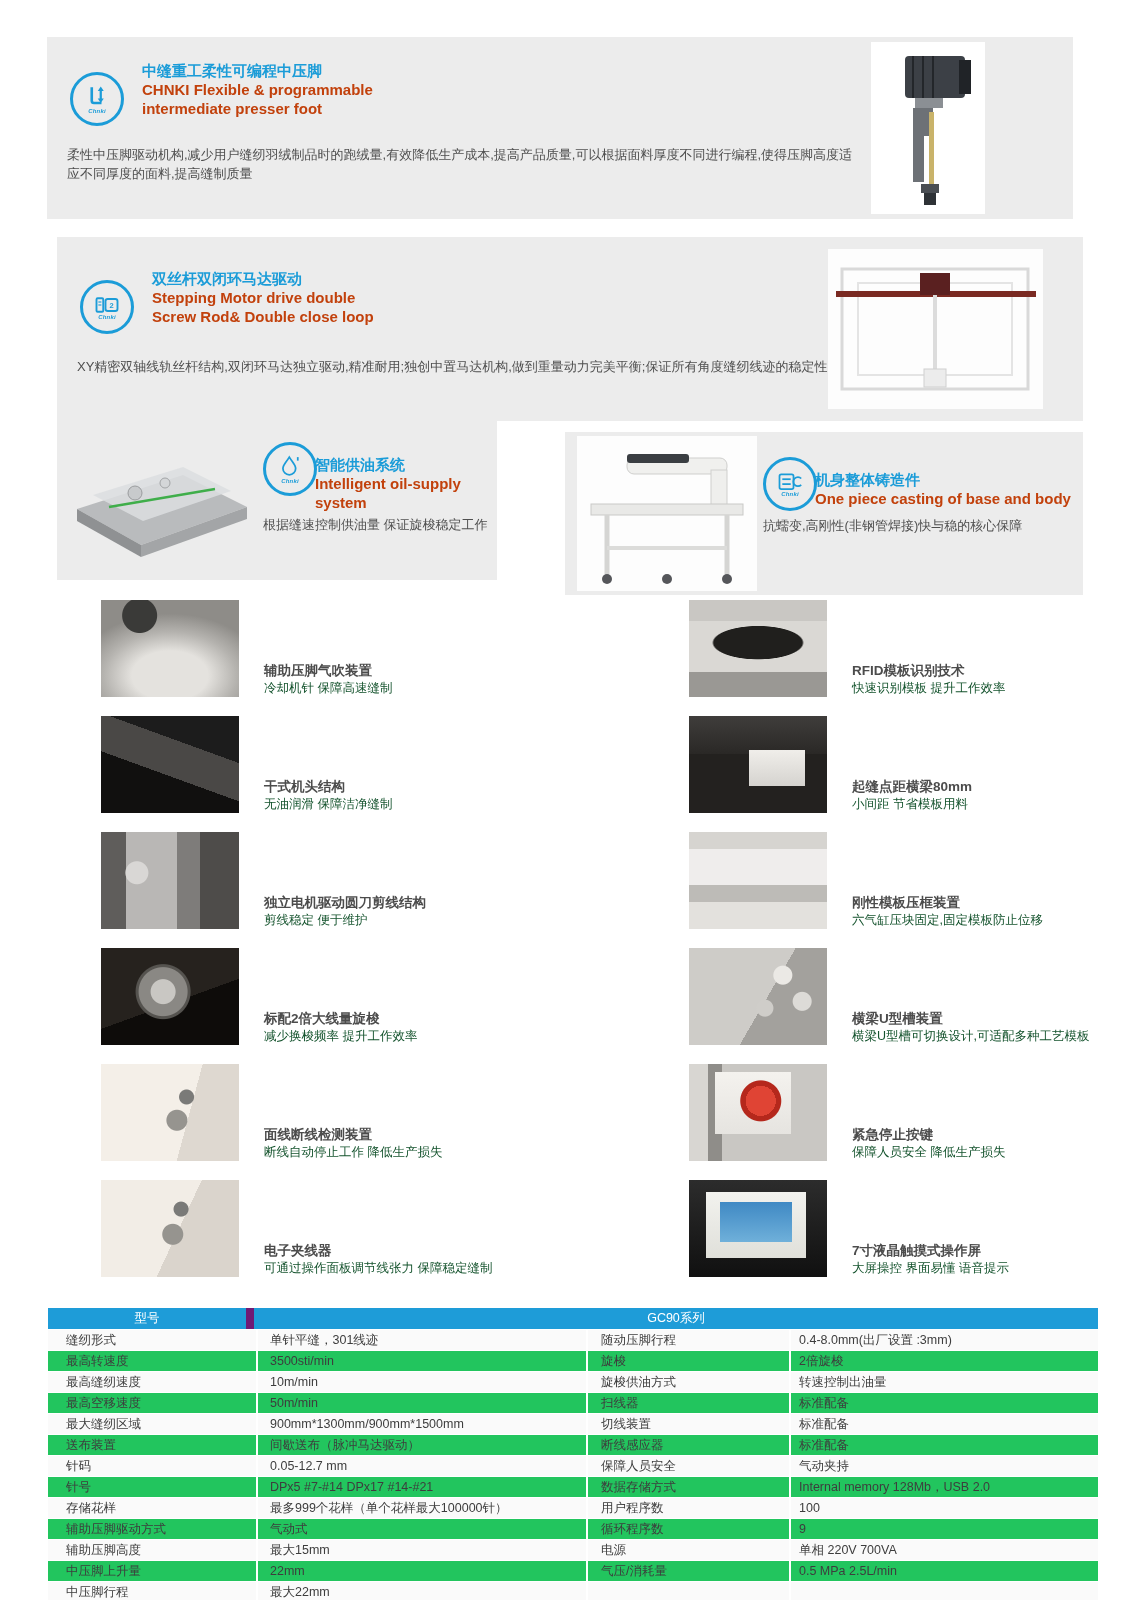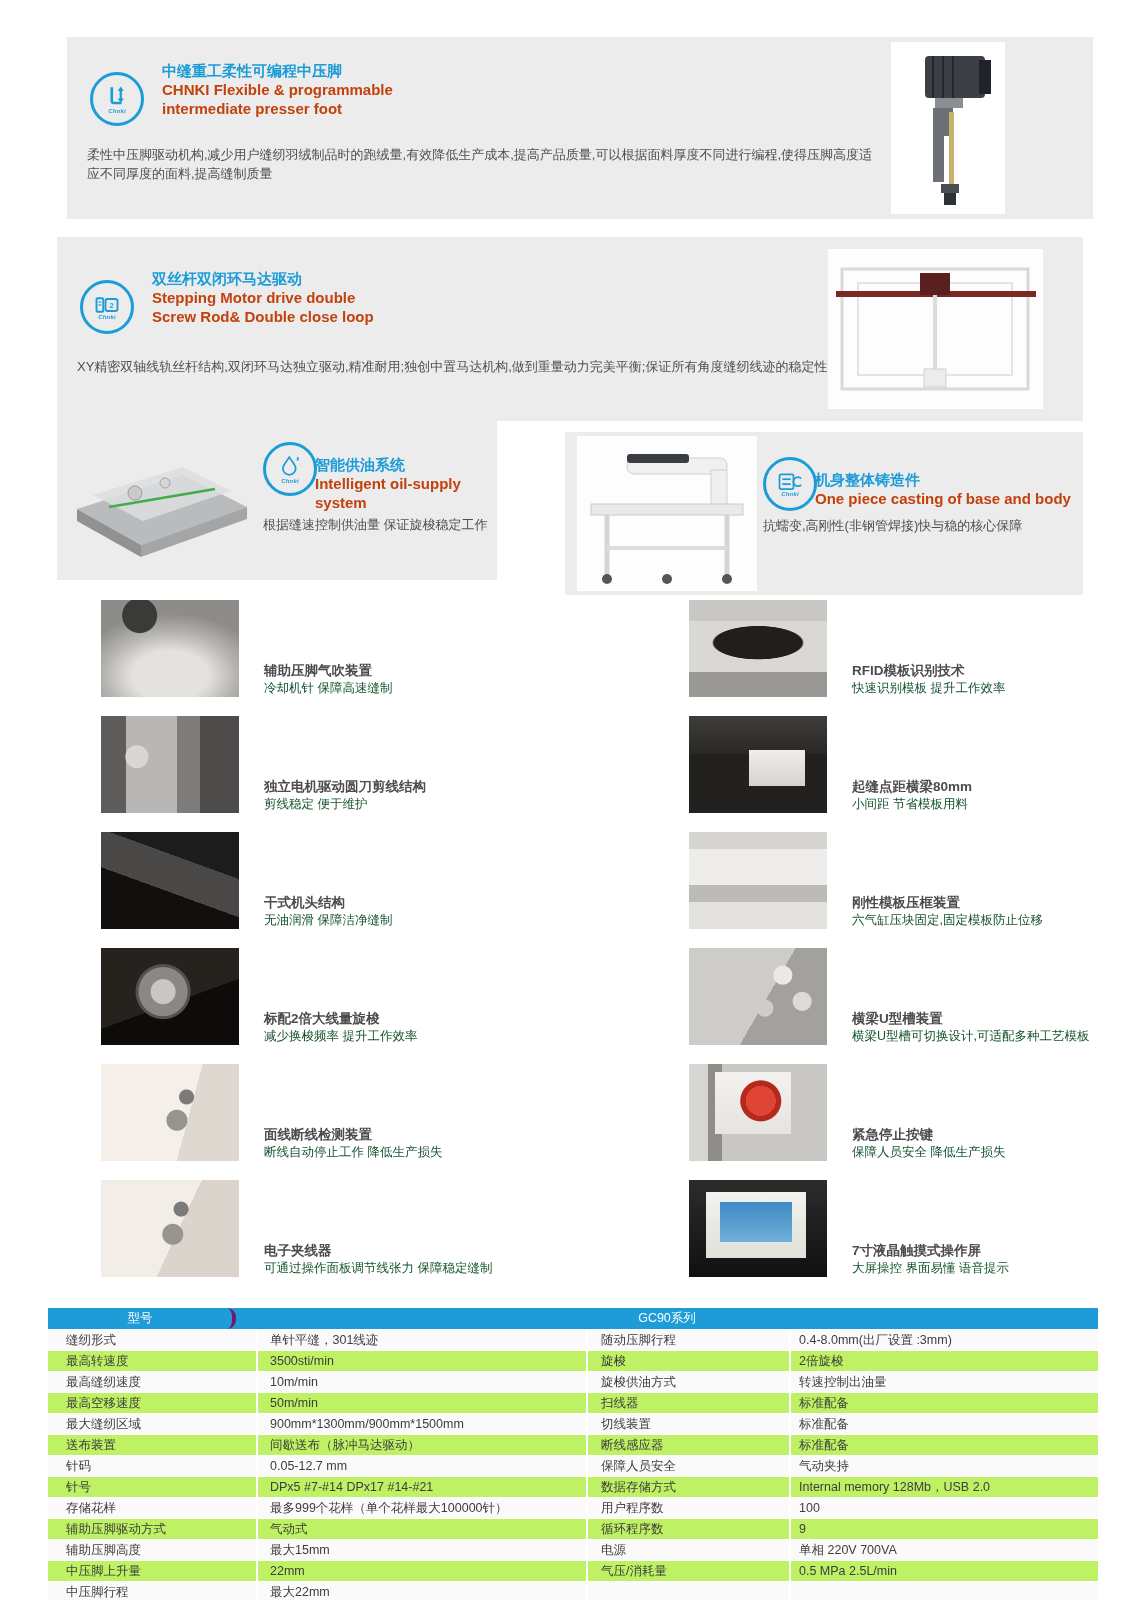--- a/index.html
+++ b/index.html
@@ -2,21 +2,21 @@
 <html><head>
 <meta charset="utf-8">
 <style>
   * { margin:0; padding:0; box-sizing:border-box; }
   html,body { background:#fff; }
   body { font-family:"Liberation Sans","DejaVu Sans",sans-serif; }
   .page { position:relative; width:1140px; height:1600px; background:#fff; overflow:hidden; }
 
   
   .block { position:absolute; background:#ececec; }
-  .block1 { left:67px; top:37px;  width:1026px; height:182px; }
+  .block1 { left:47px; top:37px;  width:1026px; height:182px; }
   .block2 { left:57px; top:237px; width:1026px; height:184px; }
   .block3l { left:57px;  top:417px; width:440px; height:163px; }
   .block3r { left:565px; top:432px; width:518px; height:163px; }
 
   .icon-circle { position:absolute; width:54px; height:54px; border:3px solid #1b9cd8; border-radius:50%;
                  display:flex; flex-direction:column; align-items:center; justify-content:center; background:transparent; }
   .icon-circle svg { display:block; }
   .icon-brand { font-size:6px; font-weight:bold; font-style:italic; color:#1b9cd8; margin-top:-2px; letter-spacing:.2px; }
 
   .sec-titles { position:absolute; }
@@ -68,30 +68,30 @@
       linear-gradient(#f4f2ee,#e6e4e0), linear-gradient(90deg,#d8d6d2 0 14%, #8f8d89 14% 24%, #c9c7c3 24%);
     background-size:138px 97px, 76px 62px, 138px 97px; background-position:0 0, 26px 8px, 0 0; }
   .ph-r6 { background-color:#1b1b1b;
     background-image:linear-gradient(#3f89c4,#6fb0da), linear-gradient(#f2f2ee,#e0e0da), linear-gradient(#2c2c2c,#101010);
     background-size:72px 40px, 100px 66px, 138px 97px; background-position:31px 22px, 17px 12px, 0 0; }
 
   
   .spec-table { position:absolute; left:48px; top:1308px; width:1050px; font-size:12.5px; }
   .thead { display:flex; height:21px; background:#1e9cd8; color:#fff; }
   .th { line-height:21px; text-align:center; }
-  .th-left { width:188px; border-right:4px solid #701a75;border-radius:9px; }
+  .th-left { width:206px; border-right:8px solid #701a75; }
   .th-right { flex:1; }
   .trow { display:flex; height:20px; line-height:20px; margin-top:1px; color:#3d3d3d; }
   .td { overflow:hidden; white-space:nowrap; }
   .c0 { width:210px; padding-left:18px; border-right:2px solid #fff; }
   .c1 { width:330px; padding-left:12px; border-right:2px solid #fff; }
   .c2 { width:203px; padding-left:13px; border-right:2px solid #fff; }
   .c3 { flex:1; padding-left:8px; }
   .trow.w .td { background:#fafafa; }
-  .trow.g .td { background:#bef264; }
+  .trow.g .td { background:#22c55e; }
 </style>
 </head>
 <body>
 
 <div class="page">
 
   <section class="block block1">
     <div class="icon-circle" style="left:23px; top:35px;">
       <svg width="30" height="26" viewBox="0 0 40 34">
         <path d="M13 4 v18 a3 3 0 0 0 3 3 h10" fill="none" stroke="#1b9cd8" stroke-width="3.5"></path>
@@ -217,32 +217,32 @@
 
       <div class="fitem">
         <div class="ph ph-l1"></div>
         <div class="ftxt">
             <div class="ftitle">辅助压脚气吹装置</div>
         <div class="fsub">冷却机针 保障高速缝制</div>
           </div>
       </div>
 
       <div class="fitem">
+        <div class="ph ph-l3"></div>
+        <div class="ftxt">
+            <div class="ftitle">干式机头结构</div>
+        <div class="fsub">无油润滑 保障洁净缝制</div>
+          </div>
+      </div>
+
+      <div class="fitem">
         <div class="ph ph-l2"></div>
         <div class="ftxt">
             <div class="ftitle">独立电机驱动圆刀剪线结构</div>
         <div class="fsub">剪线稳定 便于维护</div>
-          </div>
-      </div>
-
-      <div class="fitem">
-        <div class="ph ph-l3"></div>
-        <div class="ftxt">
-            <div class="ftitle">干式机头结构</div>
-        <div class="fsub">无油润滑 保障洁净缝制</div>
           </div>
       </div>
 
       <div class="fitem">
         <div class="ph ph-l4"></div>
         <div class="ftxt">
             <div class="ftitle">标配2倍大线量旋梭</div>
         <div class="fsub">减少换梭频率 提升工作效率</div>
           </div>
       </div>

